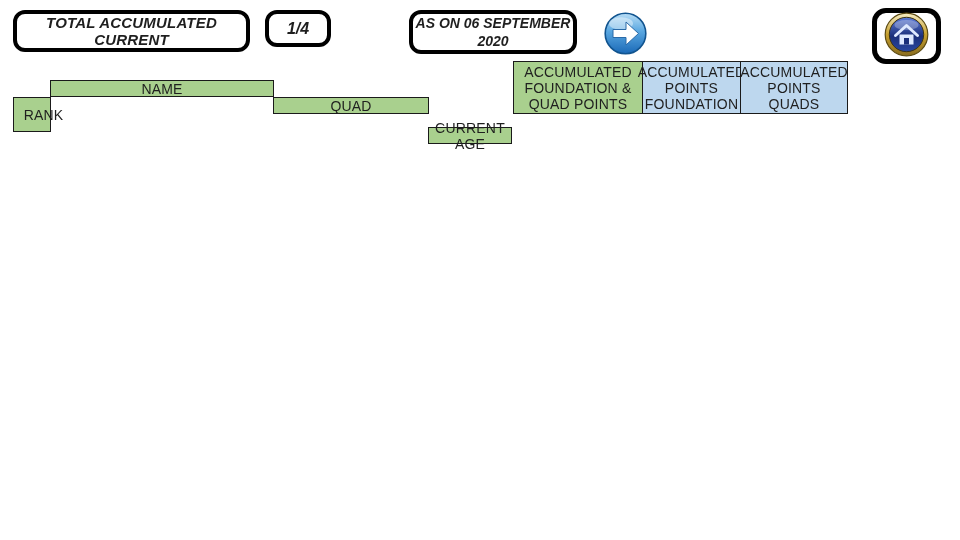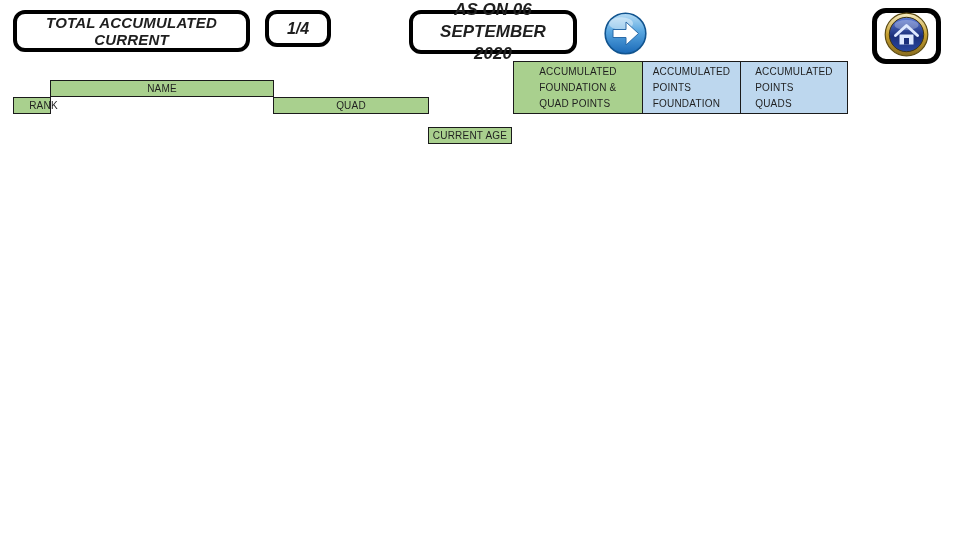--- a/index.html
+++ b/index.html
@@ -27,49 +27,50 @@
     display: flex;
     align-items: center;
     justify-content: center;
     text-align: center;
     color: var(--text-dark);
     font-weight: bold;
     font-style: italic;
   }
   .title-box  { left: 13px;  top: 10px; width: 237px; height: 42px; font-size: 15px; letter-spacing: .2px; }
   .page-box   { left: 265px; top: 10px; width: 66px;  height: 37px; font-size: 16px; }
-  .date-box   { left: 409px; top: 10px; width: 168px; height: 44px; font-size: 17px; line-height: 1.3; white-space: pre-line; }
+  .date-box   { left: 409px; top: 10px; width: 168px; height: 44px; font-size: 14px; line-height: 1.3; white-space: pre-line; }
   
   .next-btn {
     position: absolute; left: 604px; top: 12px; width: 43px; height: 43px;
     cursor: pointer; border: none; background: transparent; padding: 0;
   }
   .home-btn {
     position: absolute; left: 872px; top: 8px; width: 69px; height: 56px;
     background: #ffffff; border: 5px solid #000000; border-radius: 14px;
     display: flex; align-items: center; justify-content: center;
     cursor: pointer; padding: 0;
   }
   
   .thead { position: absolute; left: 0; top: 0; }
   .cell {
     position: absolute;
     border: 1px solid var(--border-black);
     display: flex;
     align-items: center;
     justify-content: center;
-    font-size: 10px;
+    text-align: center;
+    font-size: 14px;
     color: var(--text-dark);
     white-space: pre-line;
     line-height: 16px;
     letter-spacing: .2px;
   }
   .cell.green { background: var(--header-green); }
   .cell.blue  { background: var(--header-blue); }
-  .c-rank { left: 13px;  top: 97px; width: 38px;  height: 17px; padding-left: 23px; }
+  .c-rank { left: 13px;  top: 97px; width: 38px;  height: 35px; padding-left: 23px; }
   .c-name { left: 50px;  top: 80px; width: 224px; height: 17px; }
   .c-club { left: 273px; top: 97px; width: 156px; height: 17px; }
   .c-age  { left: 428px; top: 97px; width: 84px;  height: 17px; margin-top: 30px; }
   .c-fq   { left: 513px; top: 61px; width: 130px; height: 53px; }
   .c-pf   { left: 642px; top: 61px; width: 99px;  height: 53px; }
   .c-pq   { left: 740px; top: 61px; width: 108px; height: 53px; }
 </style>
 </head>
 <body>
 

